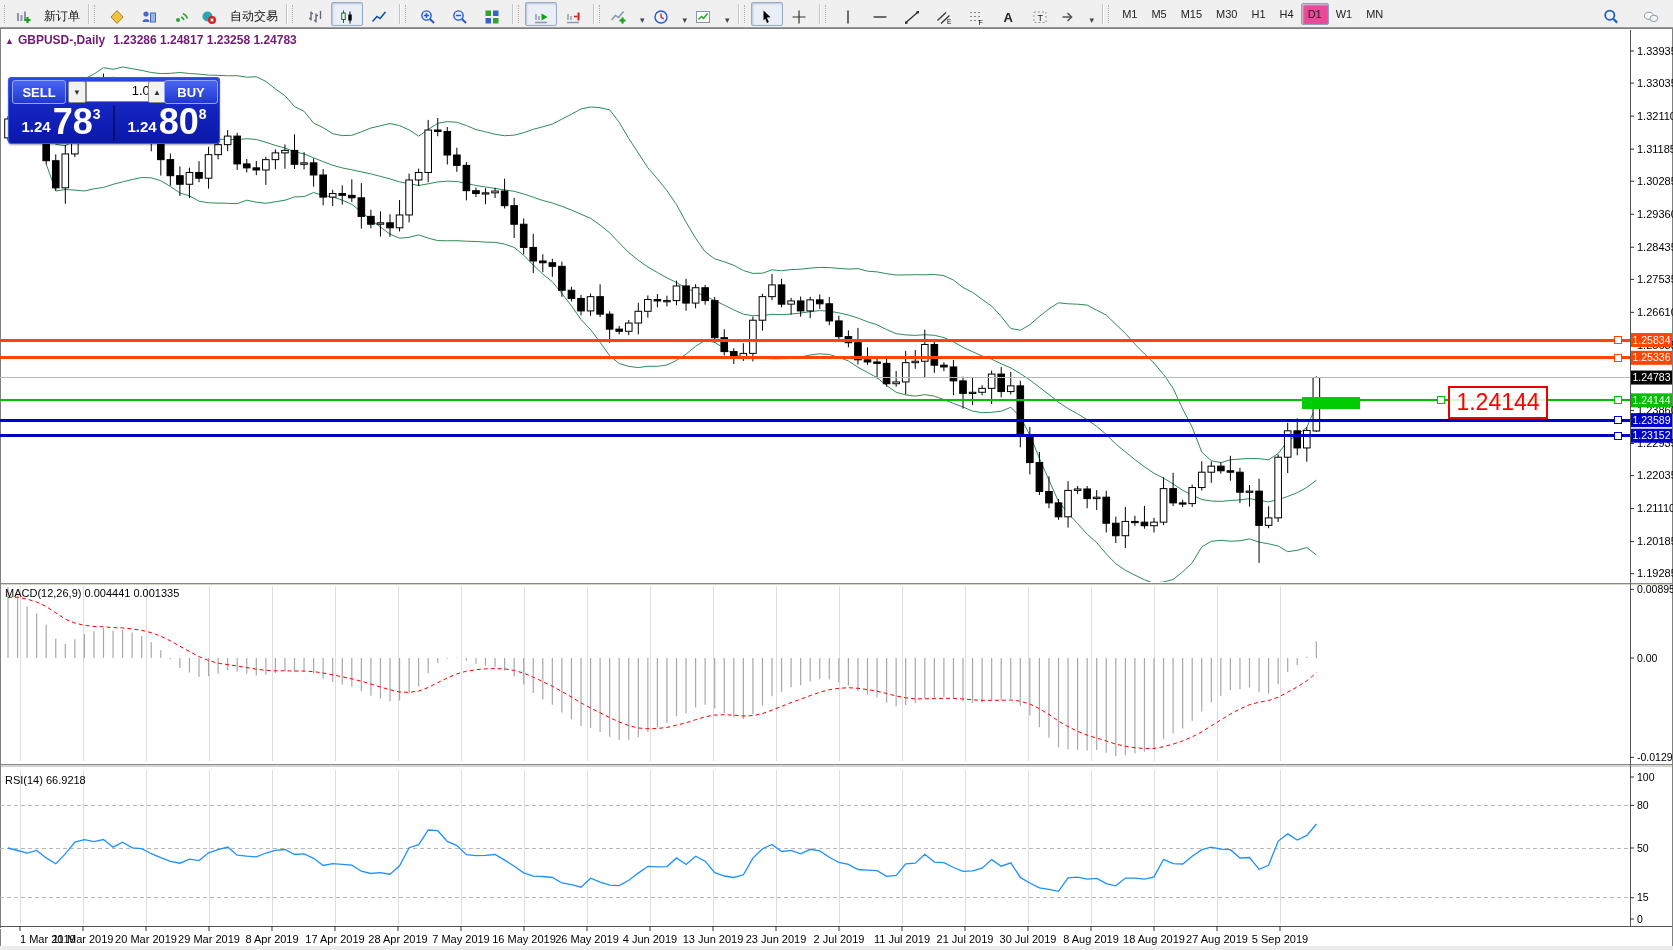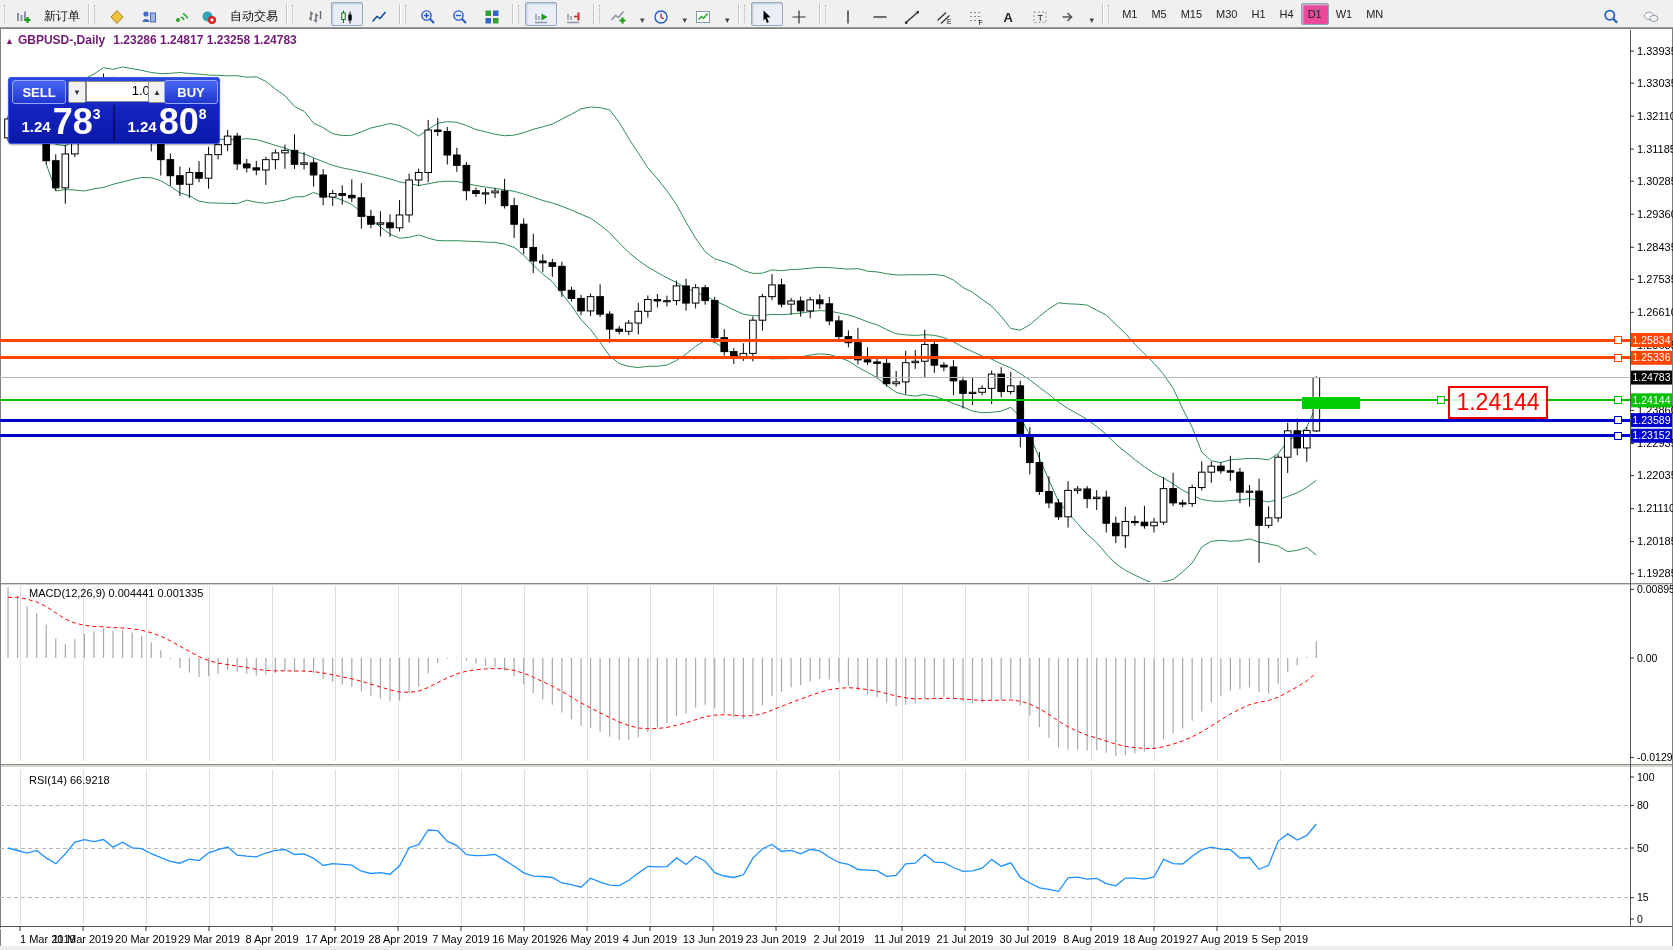--- a/index.html
+++ b/index.html
@@ -38,21 +38,21 @@
   .tp-up{left:140px;width:16px;}
   .tp-val{position:absolute;left:78px;top:4px;width:58px;height:18px;background:#fff;border:1px solid #8a8a8a;
           font-size:13px;color:#000;text-align:right;padding:1px 4px 0 12px;}
   .tp-price{position:absolute;top:26px;height:40px;display:flex;align-items:flex-start;justify-content:center;color:#fff;}
   .tp-price-sell{left:2px;width:102px;}
   .tp-price-buy{left:108px;width:102px;}
   .tp-price .sm{font-size:15px;font-weight:bold;margin-top:15px;}
   .tp-price .big{font-size:36px;font-weight:bold;line-height:38px;margin-left:2px;}
   .tp-price .sup{font-size:14px;font-weight:bold;margin-top:3px;}
   .tp-div{position:absolute;left:105px;top:28px;width:2px;height:36px;background:rgba(0,0,20,.45);}
-  .ind-label{position:absolute;font-size:11px;color:#000;margin-left:24px;}
+  .ind-label{position:absolute;font-size:11px;color:#000;}
   .macd-label{left:5px;top:587px;}
   .rsi-label{left:5px;top:774px;}
   .price-annotation-box{position:absolute;left:1448px;top:386px;width:96px;height:29px;border:2px solid #ee0000;
        background:rgba(255,255,255,.85);color:#ff0000;font-size:23px;display:flex;align-items:center;justify-content:center;}
   .cn-annotation{position:absolute;left:1393px;top:458px;font-size:31px;font-weight:bold;color:#00cc22;
        letter-spacing:3px;text-shadow:2px 2px 0 #5a5a5a;white-space:nowrap;}
   svg text{font-family:"Liberation Sans",sans-serif;}
 </style>
 </head>
 <body>

